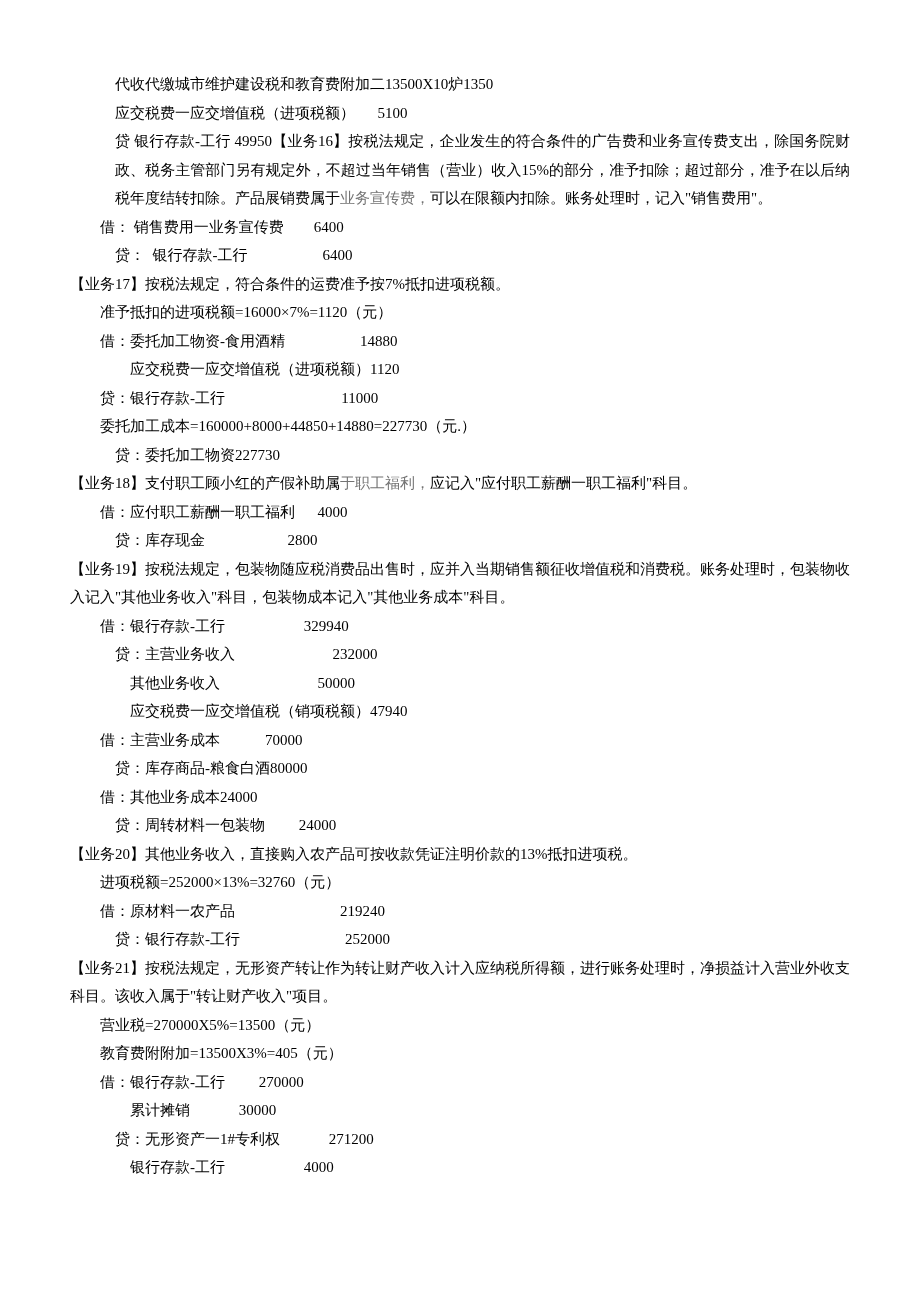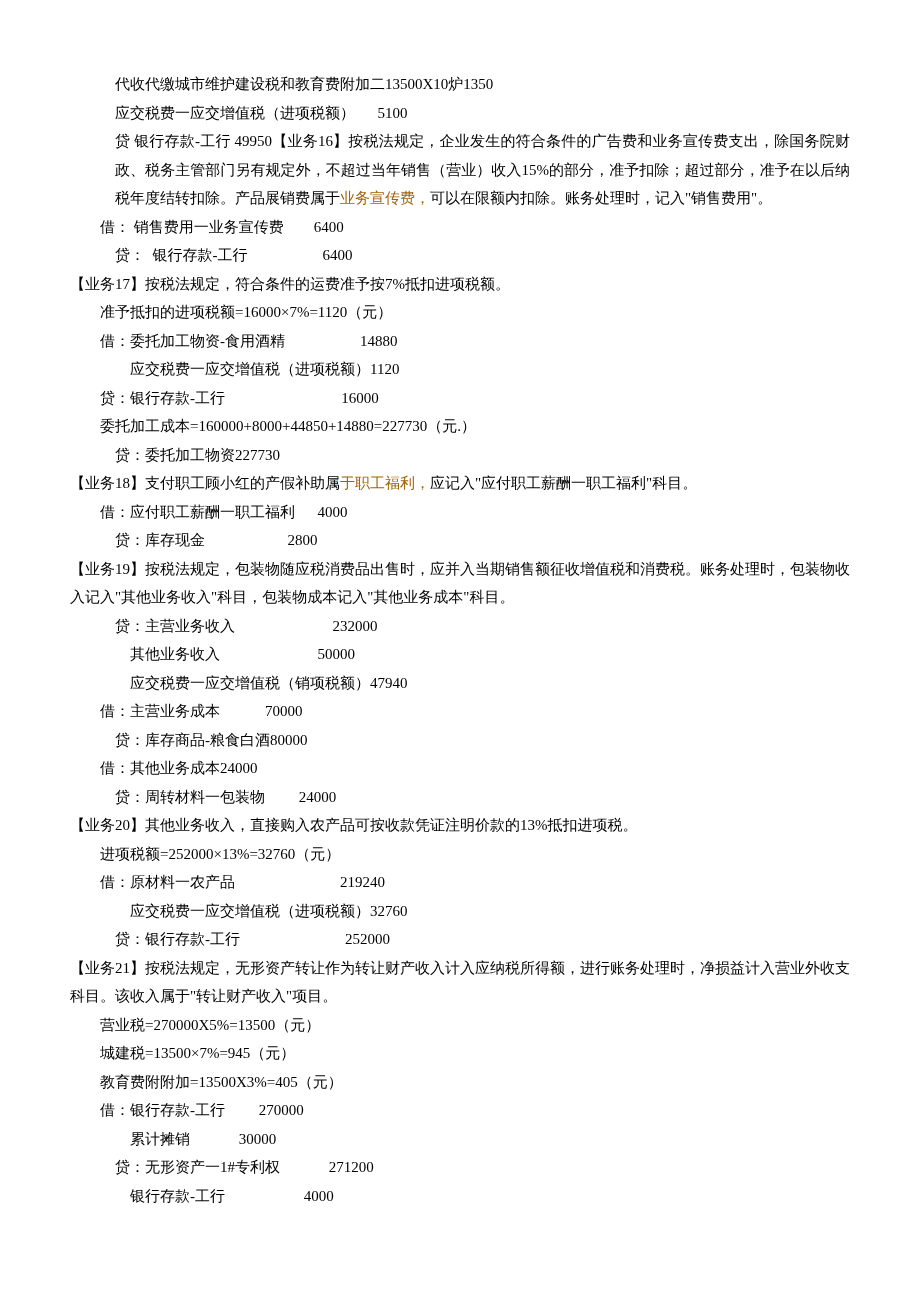--- a/index.html
+++ b/index.html
@@ -11,56 +11,55 @@
     margin: 0;
     padding: 70px 70px 40px 70px;
     width: 920px;
     box-sizing: border-box;
   }
   .line { white-space: pre; }
   .indent1 { padding-left: 2em; }
   .indent2 { padding-left: 3em; }
   .indent3 { padding-left: 4em; }
   .para { text-align: justify; }
-  .red { color: #a16207; font-family: Liberation Serif, serif; }
+  .red { color: #737373; font-family: Liberation Serif, serif; }
 </style>
 </head>
 <body>
 
 <div id="doc">
     <div class="line indent2"><span>代收代缴城市维护建设税和教育费附加二13500X10炉1350</span></div>
     <div class="line indent2"><span>应交税费一应交增值税（进项税额）      5100</span></div>
     <div class="indent2 para"><span>贷 银行存款-工行                      49950【业务16】按税法规定，企业发生的符合条件的广告费和业务宣传费支出，除国务院财政、税务主管部门另有规定外，不超过当年销售（营业）收入15%的部分，准予扣除；超过部分，准予在以后纳税年度结转扣除。产品展销费属于</span><span class="red">业务宣传费，</span><span>可以在限额内扣除。账务处理时，记入"销售费用"。</span></div>
     <div class="line indent1"><span>借： 销售费用一业务宣传费        6400</span></div>
     <div class="line indent2"><span>贷：  银行存款-工行                    6400</span></div>
     <div class="line "><span>【业务17】按税法规定，符合条件的运费准予按7%抵扣进项税额。</span></div>
     <div class="line indent1"><span>准予抵扣的进项税额=16000×7%=1120（元）</span></div>
     <div class="line indent1"><span>借：委托加工物资-食用酒精                    14880</span></div>
     <div class="line indent3"><span>应交税费一应交增值税（进项税额）1120</span></div>
-    <div class="line indent1"><span>贷：银行存款-工行                               16000</span></div>
+    <div class="line indent1"><span>贷：银行存款-工行                               11000</span></div>
     <div class="line indent1"><span>委托加工成本=160000+8000+44850+14880=227730（元.）</span></div>
     <div class="line indent2"><span>贷：委托加工物资227730</span></div>
     <div class="line "><span>【业务18】支付职工顾小红的产假补助属</span><span class="red">于职工福利，</span><span>应记入"应付职工薪酬一职工福利"科目。</span></div>
     <div class="line indent1"><span>借：应付职工薪酬一职工福利      4000</span></div>
     <div class="line indent2"><span>贷：库存现金                      2800</span></div>
     <div class="para"><span>【业务19】按税法规定，包装物随应税消费品出售时，应并入当期销售额征收增值税和消费税。账务处理时，包装物收入记入"其他业务收入"科目，包装物成本记入"其他业务成本"科目。</span></div>
+    <div class="line indent1"><span>借：银行存款-工行                     329940</span></div>
     <div class="line indent2"><span>贷：主营业务收入                          232000</span></div>
     <div class="line indent3"><span>其他业务收入                          50000</span></div>
     <div class="line indent3"><span>应交税费一应交增值税（销项税额）47940</span></div>
     <div class="line indent1"><span>借：主营业务成本            70000</span></div>
     <div class="line indent2"><span>贷：库存商品-粮食白酒80000</span></div>
     <div class="line indent1"><span>借：其他业务成本24000</span></div>
     <div class="line indent2"><span>贷：周转材料一包装物         24000</span></div>
     <div class="line "><span>【业务20】其他业务收入，直接购入农产品可按收款凭证注明价款的13%抵扣进项税。</span></div>
     <div class="line indent1"><span>进项税额=252000×13%=32760（元）</span></div>
     <div class="line indent1"><span>借：原材料一农产品                            219240</span></div>
-    <div class="line indent3"><span>应交税费一应交增值税（进项税额）32760</span></div>
     <div class="line indent2"><span>贷：银行存款-工行                            252000</span></div>
     <div class="para"><span>【业务21】按税法规定，无形资产转让作为转让财产收入计入应纳税所得额，进行账务处理时，净损益计入营业外收支科目。该收入属于"转让财产收入"项目。</span></div>
     <div class="line indent1"><span>营业税=270000X5%=13500（元）</span></div>
-    <div class="line indent1"><span>城建税=13500×7%=945（元）</span></div>
     <div class="line indent1"><span>教育费附附加=13500X3%=405（元）</span></div>
     <div class="line indent1"><span>借：银行存款-工行         270000</span></div>
     <div class="line indent3"><span>累计摊销             30000</span></div>
     <div class="line indent2"><span>贷：无形资产一1#专利权             271200</span></div>
     <div class="line indent3"><span>银行存款-工行                     4000</span></div>
     <div class="line indent3"></div>
   </div>
 
 </body></html>

